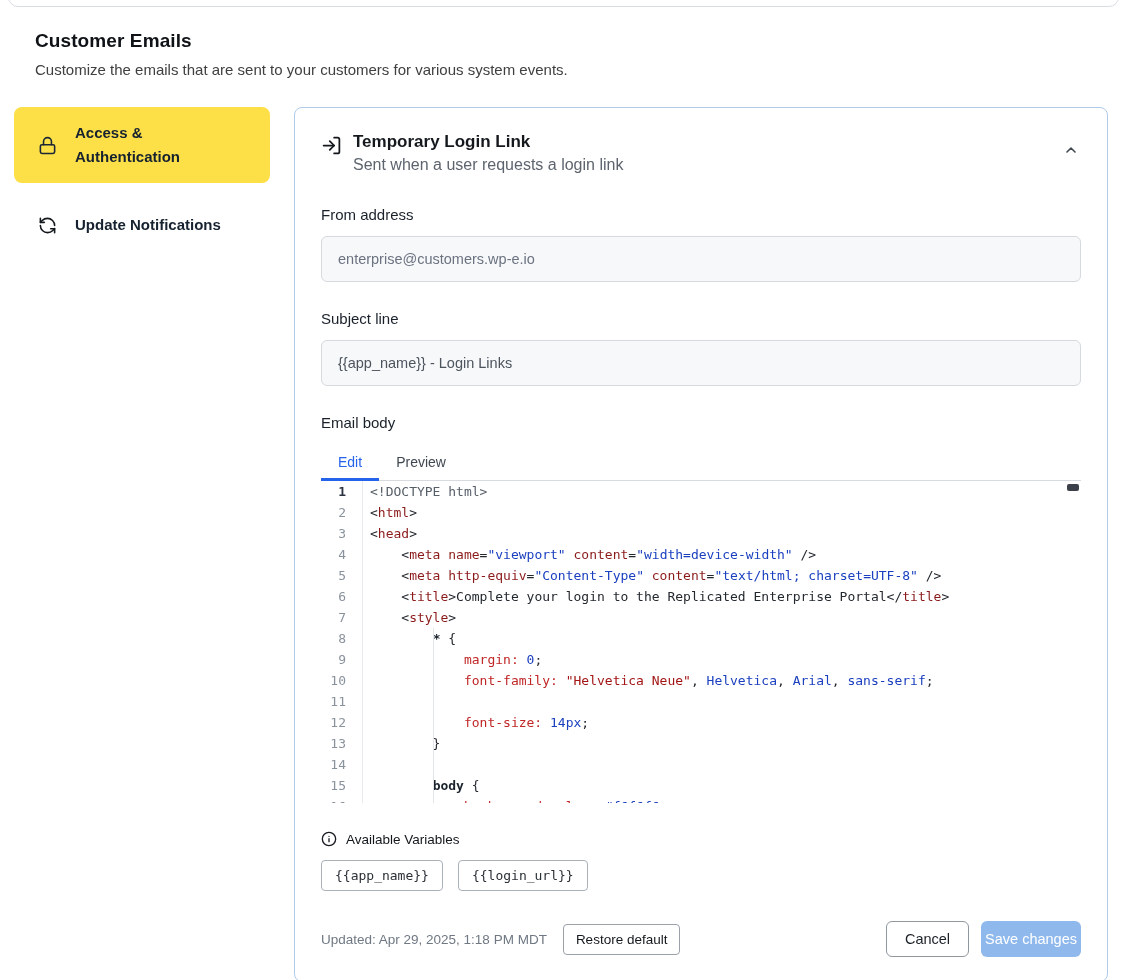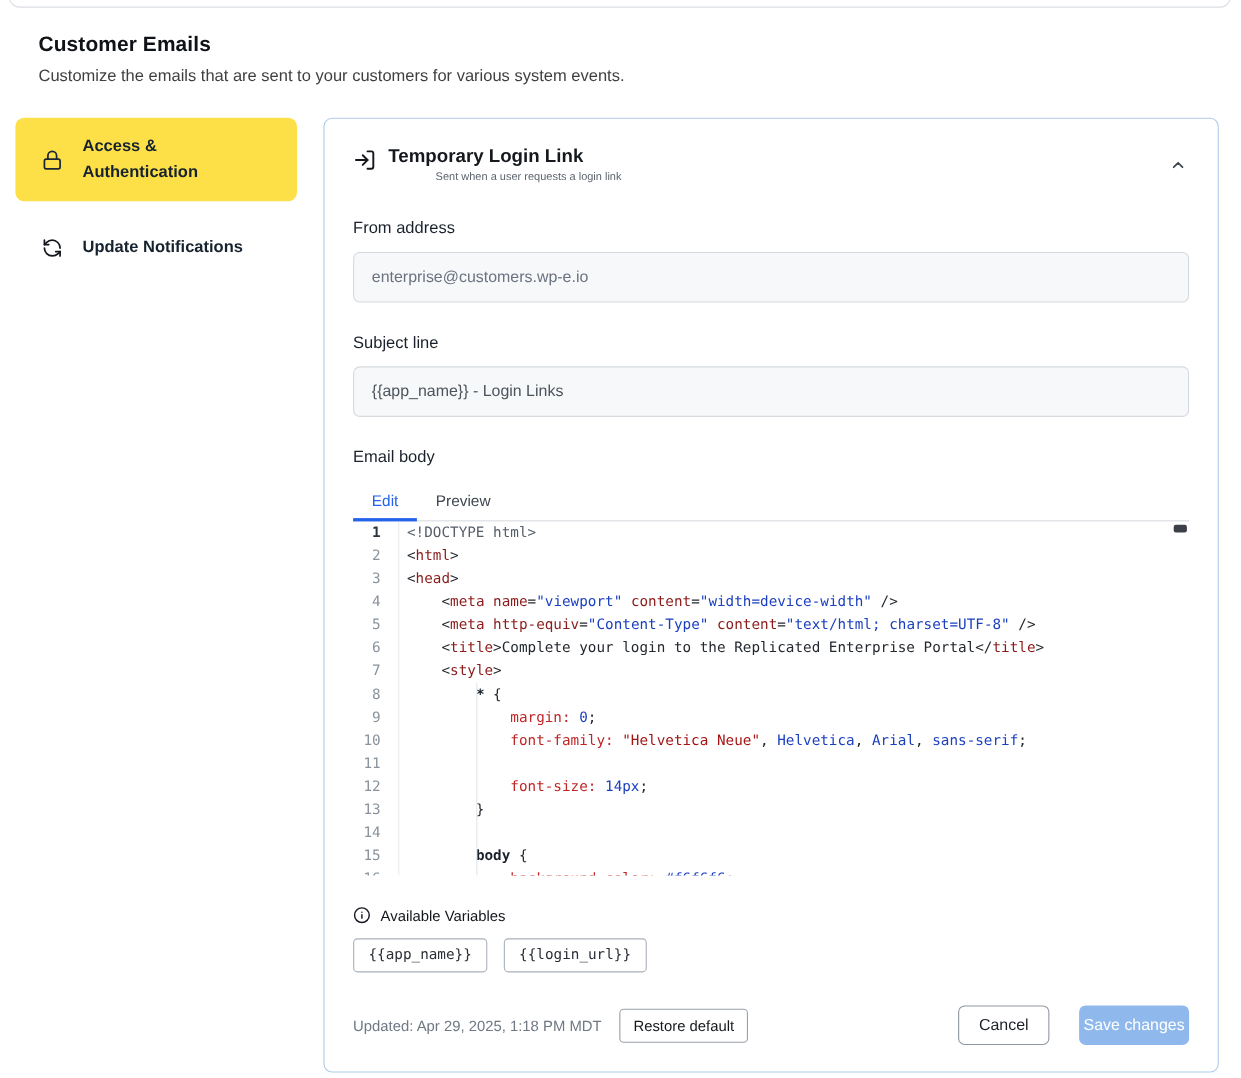--- a/index.html
+++ b/index.html
@@ -22,21 +22,21 @@
   .side-item.active { background: #fde047; }
   .side-item .sicon { flex: none; display: flex; align-items: center; }
   .side-label { font-size: 15px; font-weight: 600; line-height: 1.6; color: #16222f; }
 
   .card { flex: 1; margin-left: 24px; background: #fff; border: 1px solid #aecbea;
     border-radius: 8px; padding: 24px 26px; }
 
   .card-header { display: flex; align-items: flex-start; gap: 11px; }
   .card-header .hicon { margin-top: 3px; flex: none; }
   .card-title { font-size: 17px; font-weight: 700; color: #15191e; }
-  .card-subtitle { margin-top: 4px; font-size: 10px; color: #5d646e; margin-left: 43px; }
+  .card-subtitle { margin-top: 4px; font-size: 16px; color: #5d646e; }
   .collapse-btn { margin-left: auto; margin-top: 8px; background: none; border: none; cursor: pointer;
     padding: 2px; display: flex; }
 
   .field { margin-top: 28px; }
   .field-label { display: block; font-size: 15px; font-weight: 500; color: #1a212b; }
   .text-input { margin-top: 13px; width: 100%; height: 46px; background: #f7f8f9;
     border: 1px solid #d6dade; border-radius: 6px; padding: 0 16px; font-size: 14.5px;
     font-family: "Liberation Sans", sans-serif; outline: none; }
   .text-input.muted { color: #6b7280; }
   .text-input.dark { color: #4c545e; }
@@ -74,21 +74,21 @@
   .vars-label { font-size: 13.5px; font-weight: 500; color: #13171c; }
   .chips { display: flex; gap: 15px; margin-top: 13px; }
   .chip { font-family: "DejaVu Sans Mono", monospace; font-size: 13px; color: #2a2f36;
     border: 1px solid #aab1b9; border-radius: 4px; padding: 7px 13px; background: #fff; cursor: pointer; }
 
   .card-footer { display: flex; align-items: center; margin-top: 30px; }
   .updated { font-size: 13.5px; color: #6f7883; }
   .btn { font-family: "Liberation Sans", sans-serif; cursor: pointer; background: #fff; }
   .btn-restore { margin-left: 16px; font-size: 13.5px; color: #14181d; border: 1px solid #9aa1a9;
     border-radius: 4px; padding: 7px 12px; }
-  .footer-right { margin-left: auto; display: flex; gap: 27px; align-items: center; }
+  .footer-right { margin-left: auto; display: flex; gap: 12px; align-items: center; }
   .btn-cancel { font-size: 14.5px; font-weight: 500; color: #1c2127; border: 1px solid #8f979f;
     border-radius: 6px; padding: 9px 18px; }
   .btn-save { font-size: 14.5px; font-weight: 500; color: #ffffff; background: #8fb9ed;
     border: none; border-radius: 6px; padding: 10px 4px; cursor: default; }
 </style>
 </head>
 <body>
 
 <div class="top-edge"></div>
 

